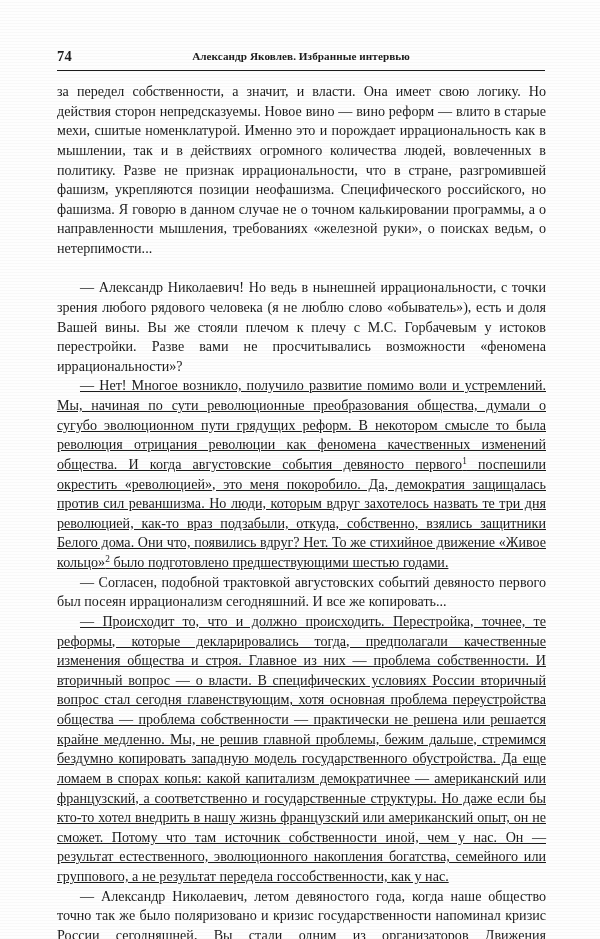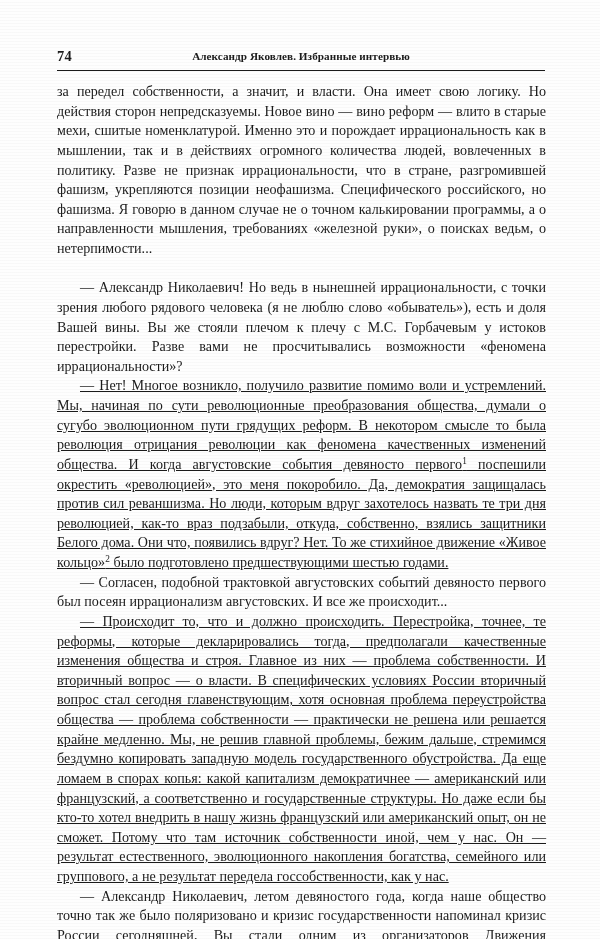--- a/index.html
+++ b/index.html
@@ -122,21 +122,21 @@
   <div class="head-rule"></div>
 
   <div class="textblock">
 
     <p class="para force-just">за передел собственности, а значит, и власти. Она имеет свою логику. Но действия сторон непредсказуемы. Новое вино — вино реформ — влито в старые мехи, сшитые номенклатурой. Именно это и порождает иррациональность как в мышлении, так и в действиях огромного количества людей, вовлеченных в политику. Разве не признак иррациональности, что в стране, разгромившей фашизм, укрепляются позиции неофашизма. Специфического российского, но фашизма. Я говорю в данном случае не о точном калькировании программы, а о направленности мышления, требованиях «железной руки», о поисках ведьм, о нетерпимости...</p>
 
     <p class="para q">— Александр Николаевич! Но ведь в нынешней иррациональности, с точки зрения любого рядового человека (я не люблю слово «обыватель»), есть и доля Вашей вины. Вы же стояли плечом к плечу с М.С. Горбачевым у истоков перестройки. Разве вами не просчитывались возможности «феномена иррациональности»?</p>
 
     <p class="para indent"><span>— Нет! Многое возникло, получило развитие помимо воли и устремлений. Мы, начиная по сути революционные преобразования общества, думали о сугубо эволюционном пути грядущих реформ. В некотором смысле то была революция отрицания революции как феномена качественных изменений общества. И когда августовские события девяносто первого</span><sup class="fn">1</sup><span> поспешили окрестить «революцией», это меня покоробило. Да, демократия защищалась против сил реваншизма. Но люди, которым вдруг захотелось назвать те три дня революцией, как-то враз подзабыли, откуда, собственно, взялись защитники Белого дома. Они что, появились вдруг? Нет. То же стихийное движение «Живое кольцо»</span><sup class="fn">2</sup><span> было подготовлено предшествующими шестью годами.</span></p>
 
-    <p class="para q">— Согласен, подобной трактовкой августовских событий девяносто первого был посеян иррационализм августовских. И все же происходит...</p>
+    <p class="para q">— Согласен, подобной трактовкой августовских событий девяносто первого был посеян иррационализм сегодняшний. И все же копировать...</p>
 
     <p class="para indent">— Происходит то, что и должно происходить. Перестройка, точнее, те реформы, которые декларировались тогда, предполагали качественные изменения общества и строя. Главное из них — проблема собственности. И вторичный вопрос — о власти. В специфических условиях России вторичный вопрос стал сегодня главенствующим, хотя основная проблема переустройства общества — проблема собственности — практически не решена или решается крайне медленно. Мы, не решив главной проблемы, бежим дальше, стремимся бездумно копировать западную модель государственного обустройства. Да еще ломаем в спорах копья: какой капитализм демократичнее — американский или французский, а соответственно и государственные структуры. Но даже если бы кто-то хотел внедрить в нашу жизнь французский или американский опыт, он не сможет. Потому что там источник собственности иной, чем у нас. Он — результат естественного, эволюционного накопления богатства, семейного или группового, а не результат передела госсобственности, как у нас.</p>
 
     <p class="para q"><span>— Александр Николаевич, летом девяностого года, когда наше общество точно так же было поляризовано и кризис государственности напоминал кризис России сегодняшней, Вы стали одним из организаторов Движения демократических реформ</span></p>
 
   </div>
 
   <div class="grain"></div>
 </div>
 

